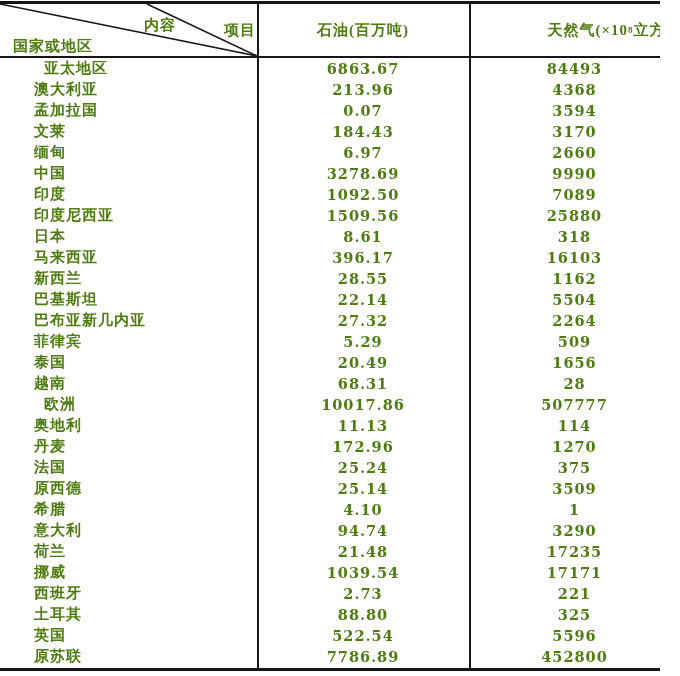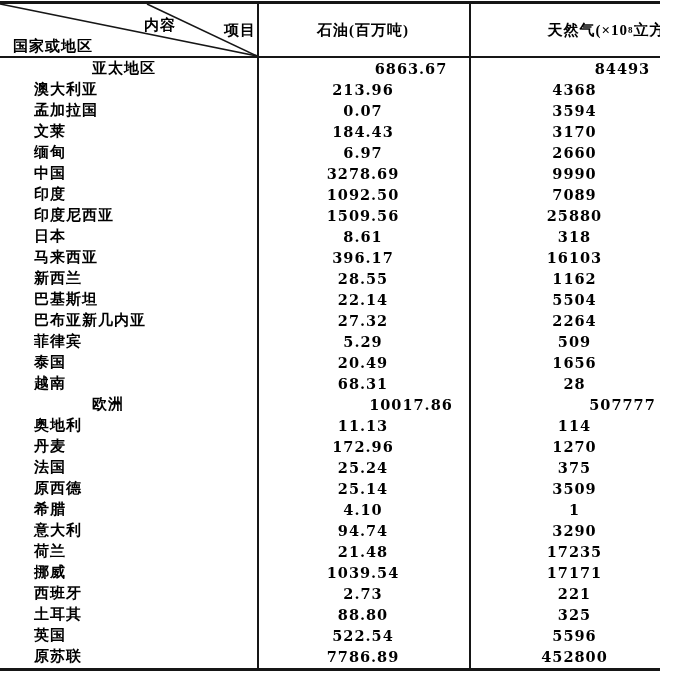--- a/index.html
+++ b/index.html
@@ -6,21 +6,21 @@
     margin: 0;
     padding: 0;
     background: #ffffff;
     font-family: "Liberation Serif", "DejaVu Serif", serif;
   }
   .page {
     position: relative;
     width: 660px;
     height: 676px;
     background: #ffffff;
-    color: #000000;
+    color: #4d7c0f;
     overflow: hidden;
   }
   
   .hrule, .vrule { position: absolute; background: #161616; }
   .rule-top      { left: 0; top: 1px;   width: 680px; height: 3px; }
   .rule-head-sep { left: 0; top: 56px;  width: 680px; height: 2px; }
   .rule-bottom   { left: 0; top: 668px; width: 680px; height: 3px; }
   .vrule-1 { left: 257px; top: 1px; width: 2px; height: 670px; }
   .vrule-2 { left: 469px; top: 1px; width: 2px; height: 670px; }
 
@@ -72,21 +72,21 @@
     line-height: 21px;
   }
   .cell { overflow: hidden; white-space: nowrap; }
   .cell.name {
     flex: 0 0 257px; width: 257px;
     font-size: 15px;
     font-weight: 700;
     letter-spacing: 1px;
     box-sizing: border-box;
   }
-  .row.region  .cell.name { padding-left: 44px; margin-left: 48px; }
+  .row.region  .cell.name { padding-left: 44px; }
   .row.country .cell.name { padding-left: 34px; }
   .cell.num {
     font-size: 14.5px;
     font-weight: 600;
     text-align: center;
     letter-spacing: 1px;
     font-family: "DejaVu Serif", "Liberation Serif", serif;
   }
   .cell.num.oil { flex: 0 0 212px; width: 212px; }
   .cell.num.gas { flex: 0 0 211px; width: 211px; }

